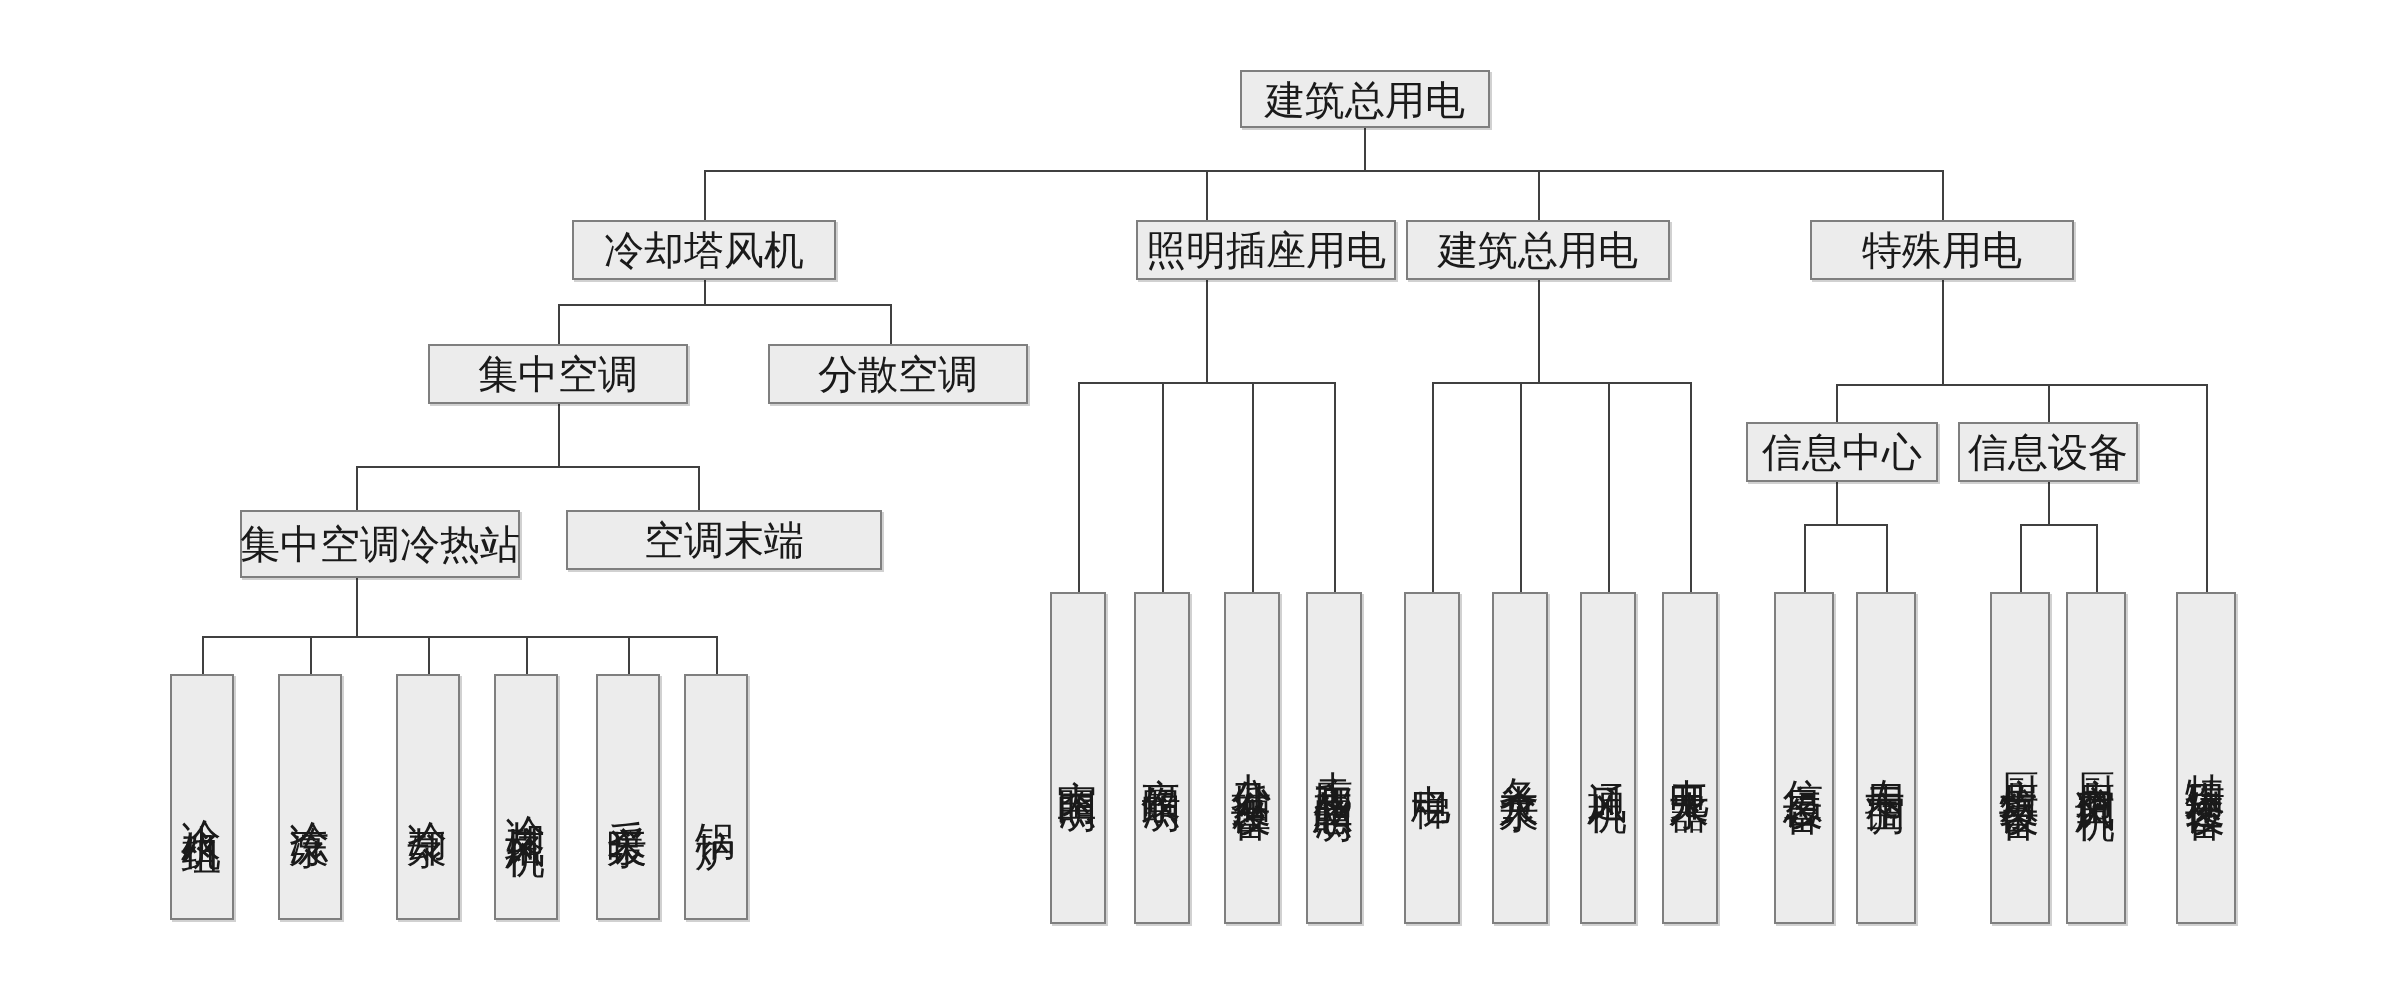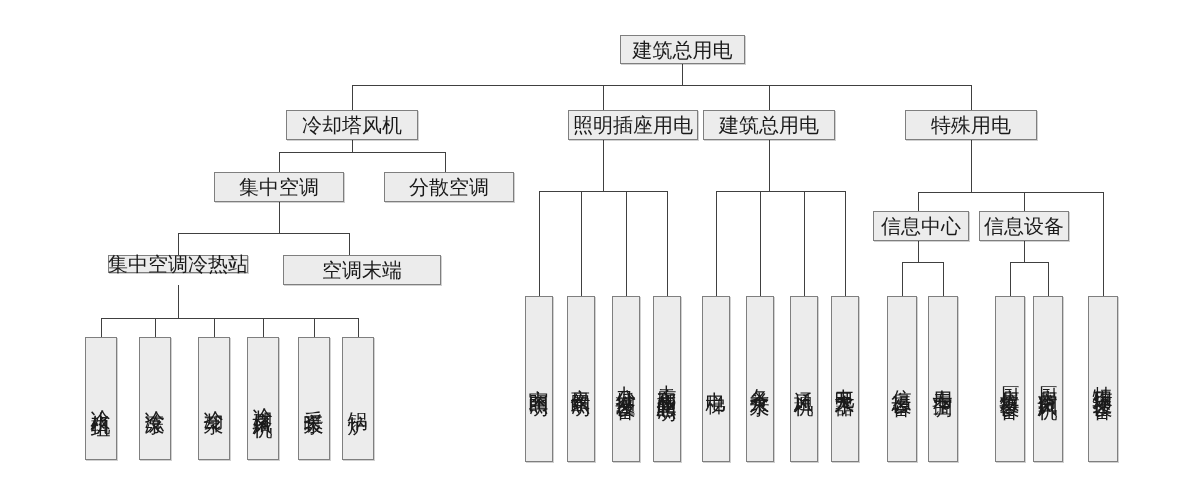--- a/index.html
+++ b/index.html
@@ -99,21 +99,21 @@
   <div class="node" style="left:620px;top:35px;width:125px;height:29px;">建筑总用电</div>
 
   <div class="node" style="left:286px;top:110px;width:132px;height:30px;">冷却塔风机</div>
   <div class="node" style="left:538px;top:110px;width:130px;height:30px;margin-left:30px;">照明插座用电</div>
   <div class="node" style="left:703px;top:110px;width:132px;height:30px;">建筑总用电</div>
   <div class="node" style="left:214px;top:172px;width:130px;height:30px;">集中空调</div>
 
   <div class="node" style="left:905px;top:110px;width:132px;height:30px;">特殊用电</div>
   <div class="node" style="left:384px;top:172px;width:130px;height:30px;">分散空调</div>
 
-  <div class="node" style="left:108px;top:255px;width:140px;height:18px;">集中空调冷热站</div>
+  <div class="node" style="left:120px;top:255px;width:140px;height:34px;">集中空调冷热站</div>
   <div class="node" style="left:283px;top:255px;width:158px;height:30px;">空调末端</div>
 
   <div class="node vnode" style="left:85px;top:337px;width:32px;height:123px;">冷水机组</div>
   <div class="node vnode" style="left:139px;top:337px;width:32px;height:123px;">冷冻泵</div>
   <div class="node vnode" style="left:198px;top:337px;width:32px;height:123px;">冷却泵</div>
   <div class="node vnode" style="left:247px;top:337px;width:32px;height:123px;">冷却塔风机</div>
   <div class="node vnode" style="left:298px;top:337px;width:32px;height:123px;">采暖泵</div>
   <div class="node vnode" style="left:342px;top:337px;width:32px;height:123px;">锅炉</div>
 
   <div class="node vnode" style="left:525px;top:296px;width:28px;height:166px;">室内照明</div>

